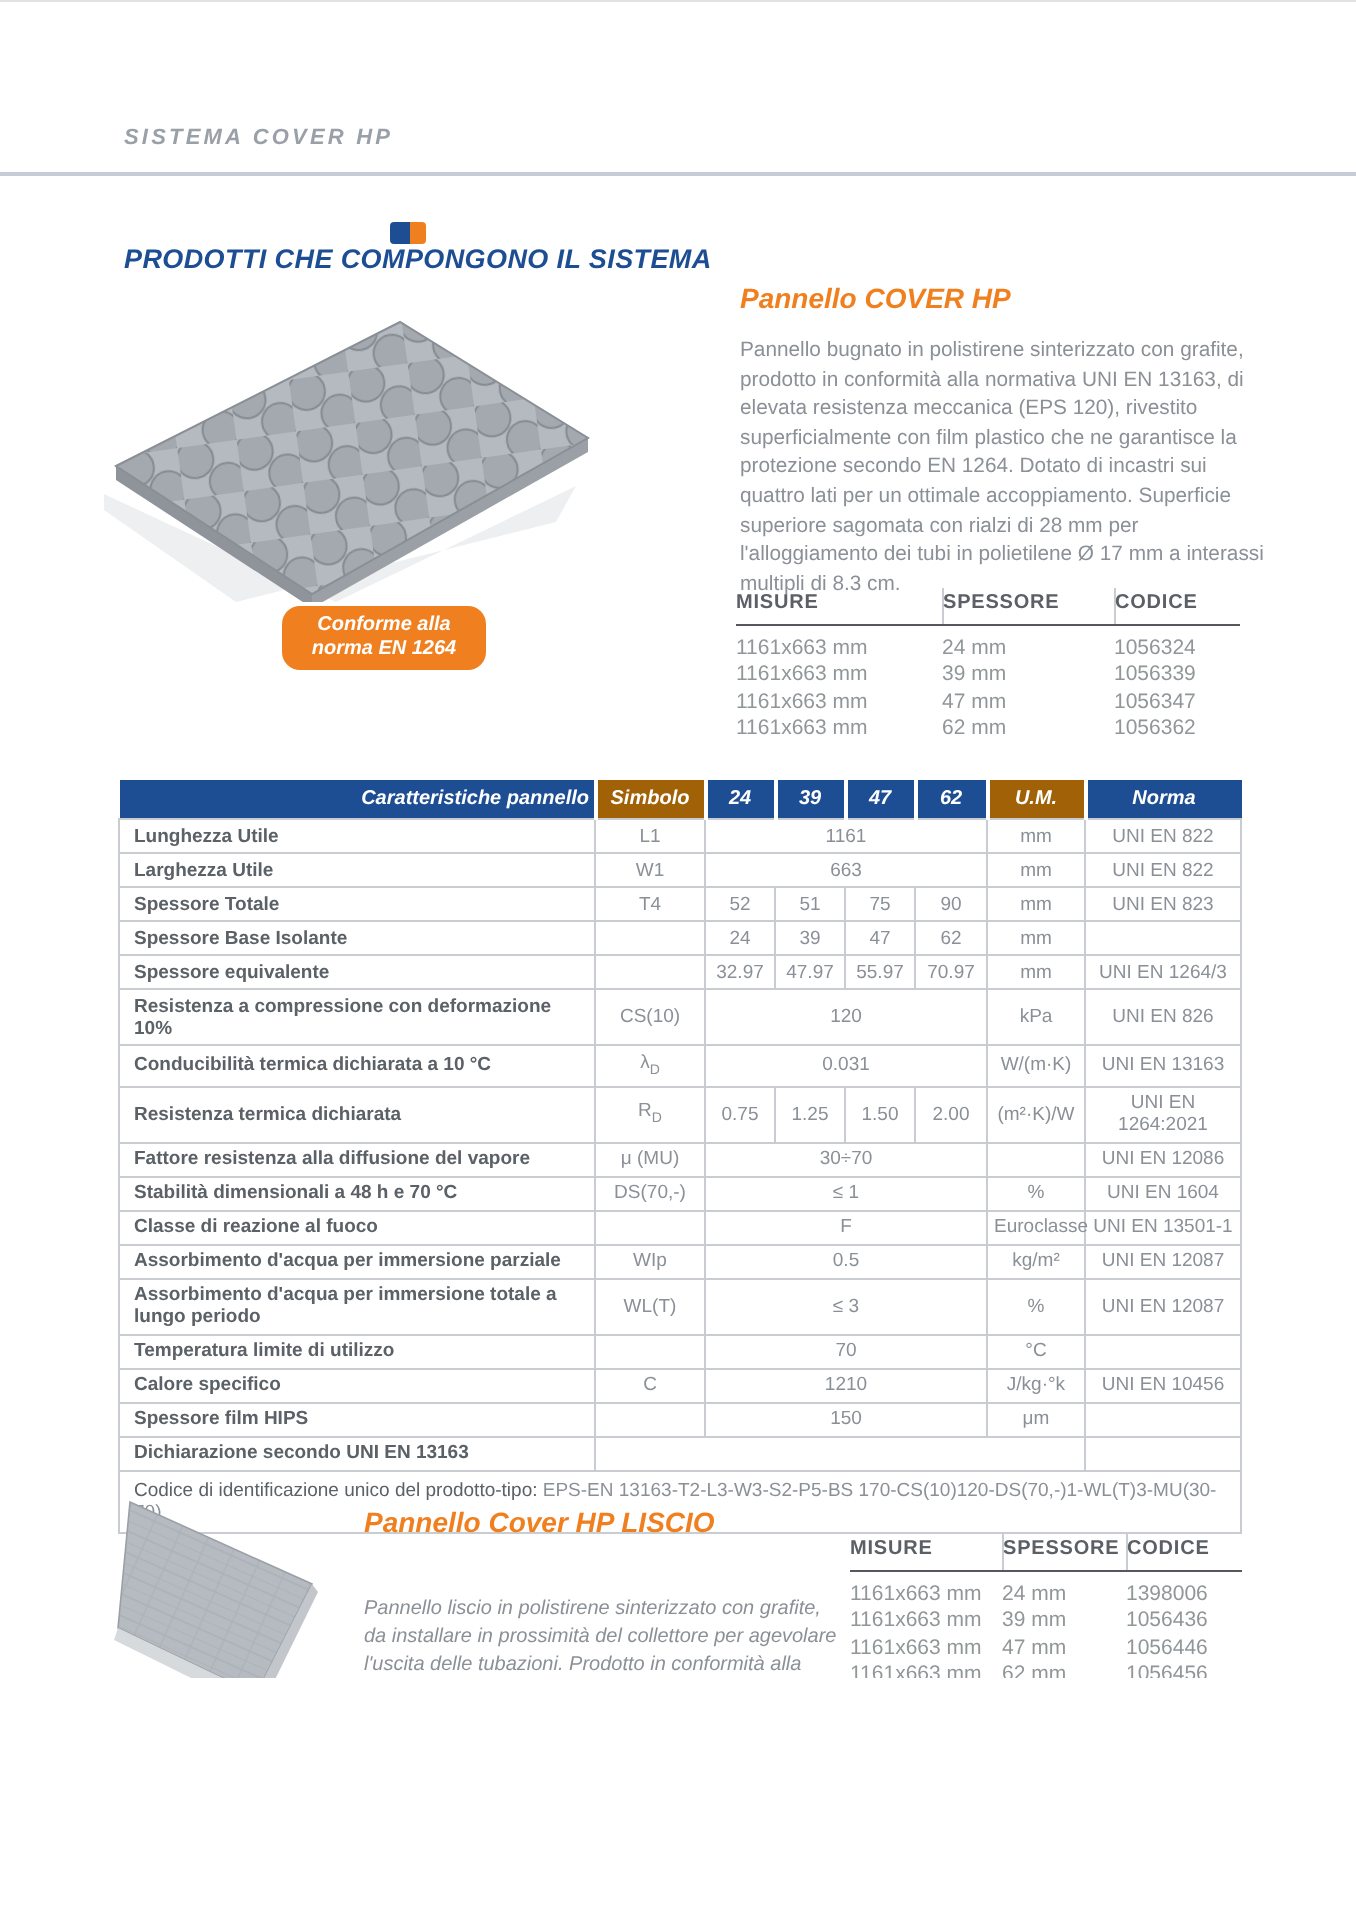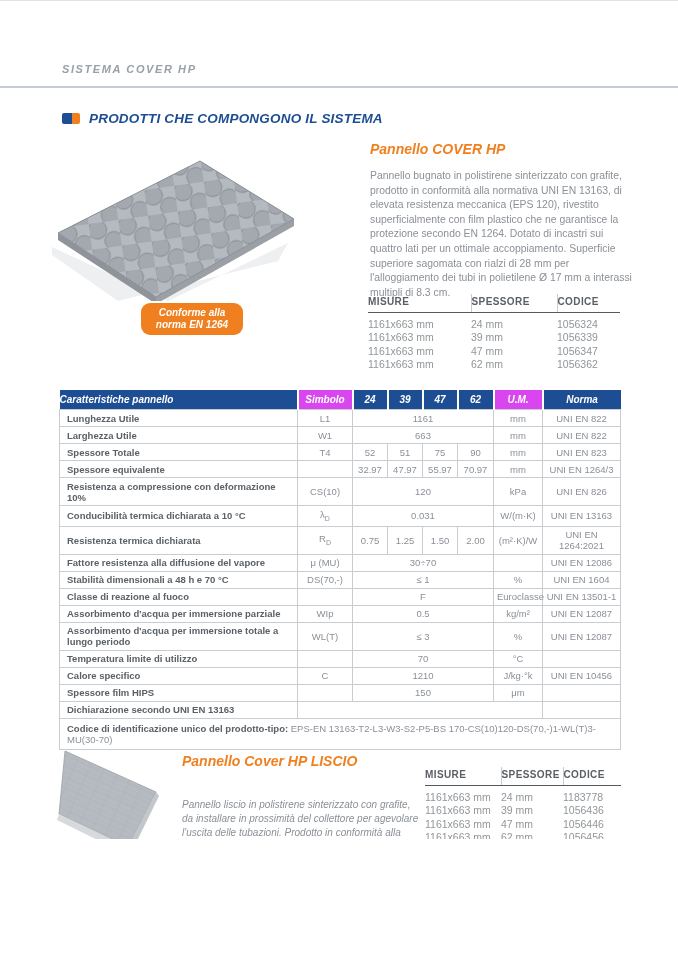--- a/index.html
+++ b/index.html
@@ -11,21 +11,21 @@
   }
   
   .runhead {
     position:absolute; left:62px; top:62px;
     font-size:11px; font-weight:700; font-style:italic;
     letter-spacing:1.6px; color:#9aa0a8;
   }
   .ruleline { position:absolute; left:0; top:85px; width:678px; height:2px; background:#c6ccd6; }
 
   
-  .section { position:absolute; left:62px; top:110px; display:flex; align-items:center; }
+  .section { position:absolute; left:62px; top:110px; display:flex; align-items:center;flex-direction:column; }
   .sec-icon { width:18px; height:11px; display:flex; border-radius:2px; overflow:hidden; margin-right:9px; }
   .sec-icon .b { width:10px; background:#1d4e93; }
   .sec-icon .o { width:8px; background:#f0801f; }
   .sec-title { font-size:13.5px; font-weight:700; font-style:italic; color:#1d4e93; letter-spacing:.2px; }
 
   
   .p1-title { position:absolute; left:370px; top:140px; font-size:14px; font-weight:700; font-style:italic; color:#f0801f; }
   .p1-desc  { position:absolute; left:370px; top:168px; width:262px; font-size:10.4px; line-height:14.6px; color:#8b9097; }
 
   
@@ -52,29 +52,29 @@
 
   
   .spec { position:absolute; left:59px; top:389px; width:561px; border-collapse:collapse; table-layout:fixed; }
   .spec col.cl{width:238px} .spec col.cs{width:55px}
   .spec col.cn{width:35px} .spec col.cn4{width:36px}
   .spec col.cu{width:49px} .spec col.cr{width:78px}
   .spec th {
     background:#1d4e93; color:#fff; font-size:10px; font-weight:700; font-style:italic;
     padding:4px 2px; border-left:2px solid #fff;
   }
-  .spec th.lbl { text-align:left; padding-left:0; border-left:none; }
-  .spec th.org { background:#d946ef; }
+  .spec th.lbl { text-align:right; padding-left:0; border-left:none; }
+  .spec th.org { background:#a16207; }
   .spec td {
     border:1px solid #c9cdd2; font-size:9.5px; line-height:11px;
     color:#8b9097; text-align:center; padding:2.5px 3px; height:15px;
   }
   .spec td.lbl { text-align:left; font-weight:700; color:#5b6166; padding-left:7px; }
   .spec td.foot { text-align:left; padding:4px 7px; }
-  .spec td.foot b { color:#5b6166; font-weight:700; }
+  .spec td.foot b { color:#5b6166; font-weight:400; }
   sub { font-size:7px; }
 
   
   .p2-title { position:absolute; left:182px; top:752px; font-size:14px; font-weight:700; font-style:italic; color:#f0801f; }
   .p2-desc  { position:absolute; left:182px; top:775px; width:238px; font-size:10px; font-style:italic; line-height:13.8px; color:#8b9097;margin-top:22px; }
 
   .pagenum { position:absolute; left:62px; top:912px; font-size:11px; font-weight:700; font-style:italic; color:#7c8187; }
 
   .panel-svg { position:absolute; left:48px; top:150px; }
   .panel2-svg { position:absolute; left:50px; top:742px; }
@@ -203,20 +203,30 @@
       <td class="lbl">Spessore Totale</td>
       <td>T4</td>
       <td>52</td>
       <td>51</td>
       <td>75</td>
       <td>90</td>
       <td>mm</td>
       <td>UNI EN 823</td>
     </tr>
     <tr>
+      <td class="lbl">Spessore Base Isolante</td>
+      <td></td>
+      <td>24</td>
+      <td>39</td>
+      <td>47</td>
+      <td>62</td>
+      <td>mm</td>
+      <td></td>
+    </tr>
+    <tr>
       <td class="lbl">Spessore equivalente</td>
       <td></td>
       <td>32.97</td>
       <td>47.97</td>
       <td>55.97</td>
       <td>70.97</td>
       <td>mm</td>
       <td>UNI EN 1264/3</td>
     </tr>
     <tr>
@@ -339,21 +349,21 @@
       <th>CODICE</th>
     </tr>
     <tr class="gap">
           <td></td>
           <td></td>
           <td></td>
         </tr>
     <tr>
       <td>1161x663 mm</td>
       <td>24 mm</td>
-      <td>1183778</td>
+      <td>1398006</td>
     </tr>
     <tr>
       <td>1161x663 mm</td>
       <td>39 mm</td>
       <td>1056436</td>
     </tr>
     <tr>
       <td>1161x663 mm</td>
       <td>47 mm</td>
       <td>1056446</td>

